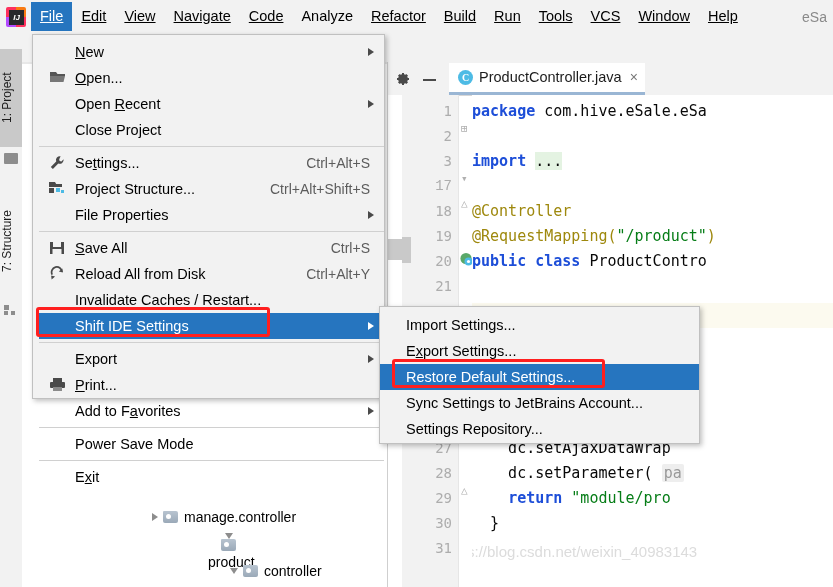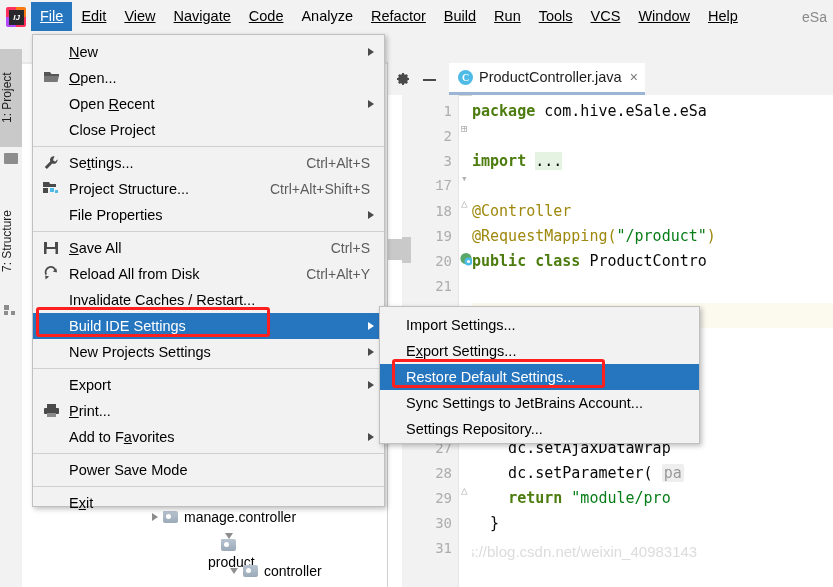--- a/index.html
+++ b/index.html
@@ -165,21 +165,21 @@
   }
   .codearea {
     position: absolute; left: 84px; top: 33px; width: 361px; height: 492px;
     background: #ffffff; overflow: hidden;
   }
   .cline {
     position: absolute; left: 0; white-space: pre; font-size: 15px;
     font-family: "DejaVu Sans Mono", monospace; line-height: 25px; height: 25px;
     color: #080808;
   }
-  .kw   { color: #4d7c0f; font-weight: bold; }
+  .kw   { color: #1d4ed8; font-weight: bold; }
   .ann  { color: #9e880d; }
   .str  { color: #067d17; }
   .plain{ color: #080808; }
   .hl-green { background: #e4f3e2; }
   .hl-cyan  { background: #a8e5e5; }
   .hl-line  { background: #fcfaef; }
   .param-chip {
     background: #eeeeee; color: #999; border-radius: 2px; padding: 0 2px;
   }
   .watermark {
@@ -187,21 +187,21 @@
     font-family: "Liberation Sans", sans-serif; white-space: nowrap;
   }
 
   
   .popup {
     position: absolute; background: #f2f2f2;
     border: 1px solid #c0c0c0;
     box-shadow: 2px 2px 5px rgba(0,0,0,0.25);
     box-sizing: border-box;
   }
-  #fileMenu { left: 32px; top: 34px; width: 353px; height: 473px; }
+  #fileMenu { left: 32px; top: 34px; width: 353px; height: 365px; padding-left: 6px; }
   .mrow {
     position: relative; height: 26px; display: flex; align-items: center;
     font-size: 14.5px; color: #000; white-space: nowrap; cursor: default;
     padding-left: 36px; box-sizing: border-box;
   }
   .mrow.sel { background: #2675bf; color: #ffffff; }
   .mrow .mlabel { flex: 0 0 auto; }
   .mrow .mshort {
     margin-left: auto; padding-right: 14px; color: #5c5c5c; font-size: 14px;
   }
@@ -453,28 +453,24 @@
       </span>
       <span class="mlabel">Reload All from Disk</span>
       <span class="mshort">Ctrl+Alt+Y</span>
     </div>
 
     <div class="mrow">
       <span class="mlabel">Invalidate Caches / Restart...</span>
     </div>
 
     <div class="mrow sel">
-      <span class="mlabel">Build IDE Settings</span>
+      <span class="mlabel">Shift IDE Settings</span>
       <span class="marrow"></span>
     </div>
 
-    <div class="mrow">
-      <span class="mlabel">New Projects Settings</span>
-      <span class="marrow"></span>
-    </div>
 
     <div class="msep"></div>
 
     <div class="mrow">
       <span class="mlabel">Export</span>
       <span class="marrow"></span>
     </div>
 
     <div class="mrow">
       <span class="micon">

